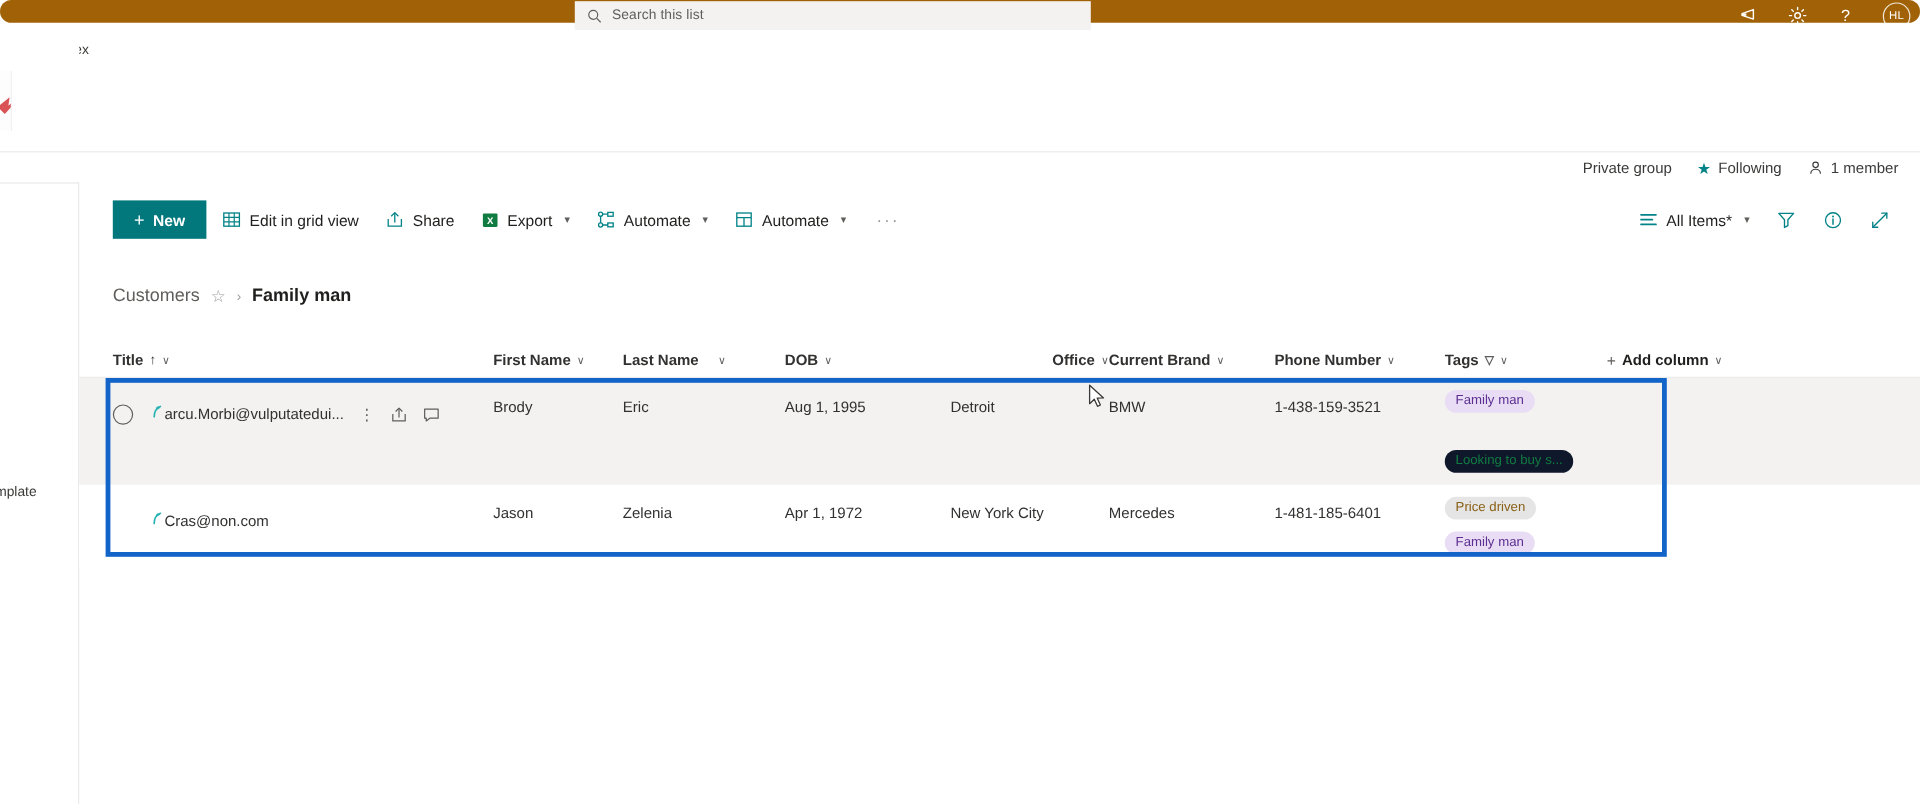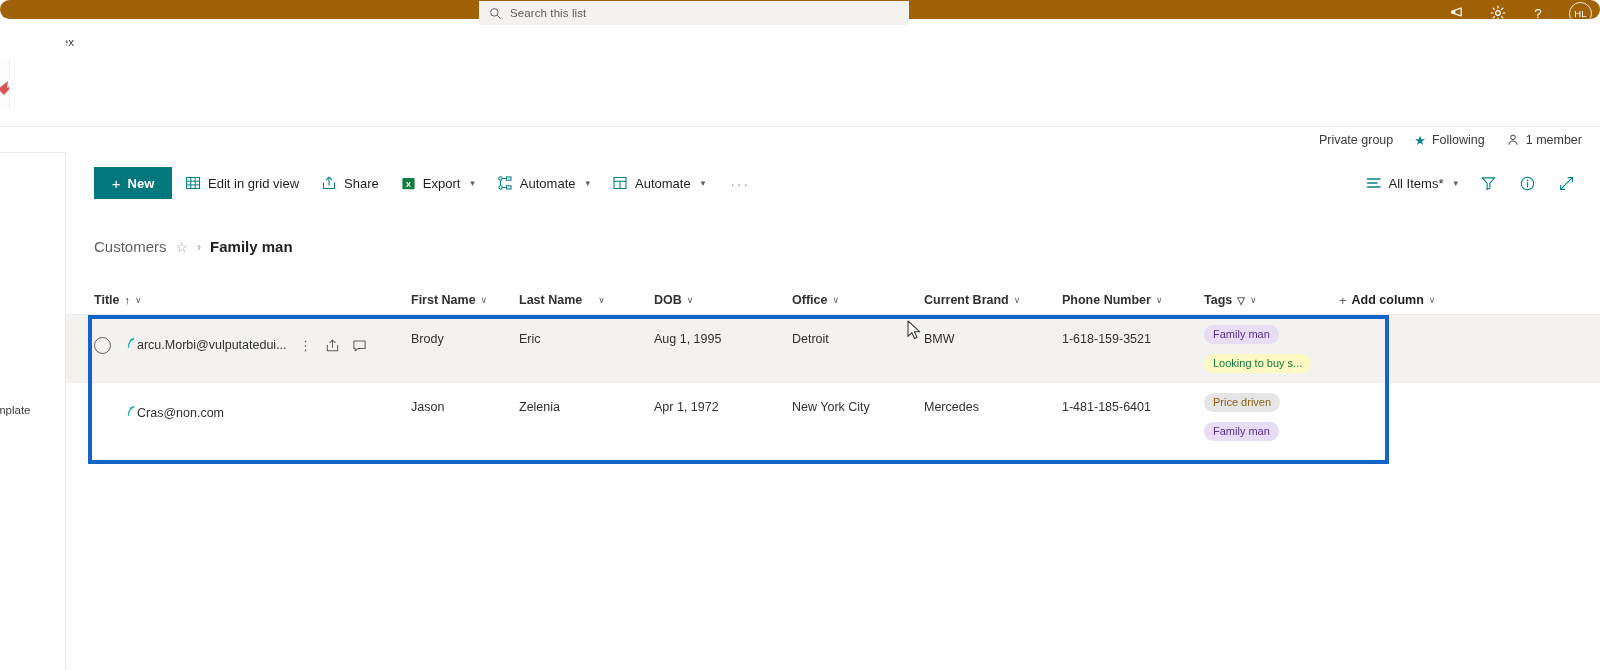--- a/index.html
+++ b/index.html
@@ -162,21 +162,21 @@
   .th .sortarrow { font-size: 11px; font-weight: 400; color: #323130; }
   .th .hfilter { font-size: 10px; color: #605e5c; }
   .th-add { font-weight: 600; color: #201f1e; }
   .th-add .pl { font-weight: 400; color: #605e5c; font-size: 13px; }
 
   
   .c-title  { width: 290px; }
   .c-first  { width: 135px; padding-left: 27px; }
   .c-last   { width: 135px; gap: 16px; }
   .c-dob    { width: 138px; }
-  .c-office { width: 132px; }
+  .c-office { width: 132px; justify-content: flex-end; }
   .c-brand  { width: 138px; }
   .c-phone  { width: 142px; }
   .c-tags   { width: 135px; }
   .c-add    { width: 150px; }
 
   .rowsbox { position: relative; }
   .row {
     display: flex; align-items: flex-start;
     padding-left: 28px;
     font-size: 12.5px; color: #323130;
@@ -207,21 +207,21 @@
 
   .tag {
     display: inline-block;
     padding: 3px 9px 4px; border-radius: 11px;
     font-size: 11px; line-height: 1.1;
     margin-bottom: 7px;
     max-width: 126px; overflow: hidden;
     text-overflow: ellipsis; white-space: nowrap;
   }
   .tag-purple { background: #e8ddf4; color: #5c2e91; }
-  .tag-green  { background: #fef9c3; color: #107c41; }
+  .tag-green  { background: #0f172a; color: #107c41; margin-top: 21px; }
   .tag-yellow { background: #e5e5e5; color: #8a6116; }
 
   
   .selbox {
     position: absolute; left: 88px; top: 315px;
     width: 1301px; height: 149px;
     border: 4px solid #1264c8;
     pointer-events: none;
   }
 
@@ -457,21 +457,21 @@
               <path d="M2 3.2h12v8H6.6L3.4 13.6V11.2H2z" fill="none" stroke="#605e5c" stroke-width="1.1" stroke-linejoin="round"></path>
             </svg>
           </div>
         </div>
       </div>
       <div class="cell c-first">Brody</div>
       <div class="cell c-last">Eric</div>
       <div class="cell c-dob">Aug 1, 1995</div>
       <div class="cell c-office">Detroit</div>
       <div class="cell c-brand">BMW</div>
-      <div class="cell c-phone">1-618-159-3521</div>
+      <div class="cell c-phone">1-438-159-3521</div>
       <div class="cell c-tags">
         <div class="tag tag-purple">Family man</div>
         <div class="tag tag-green">Looking to buy s...</div>
       </div>
       <div class="cell c-add"></div>
     </div>
 
     <div class="row plain">
       <div class="cell c-title">
         <div class="checkspacer"></div>

